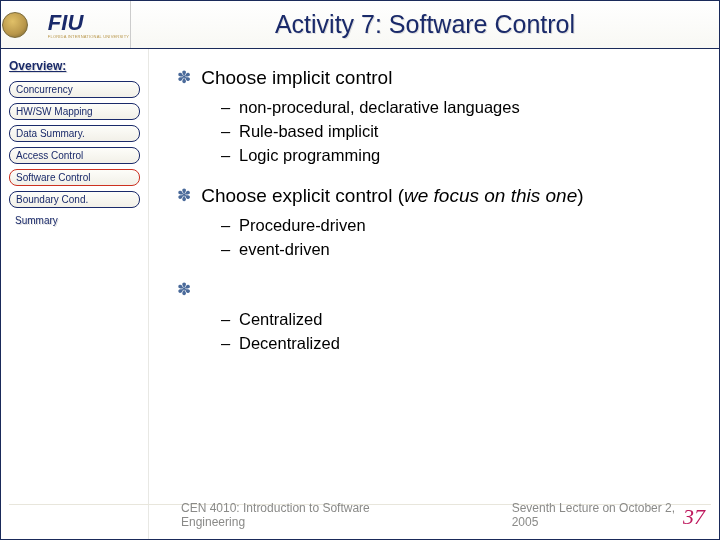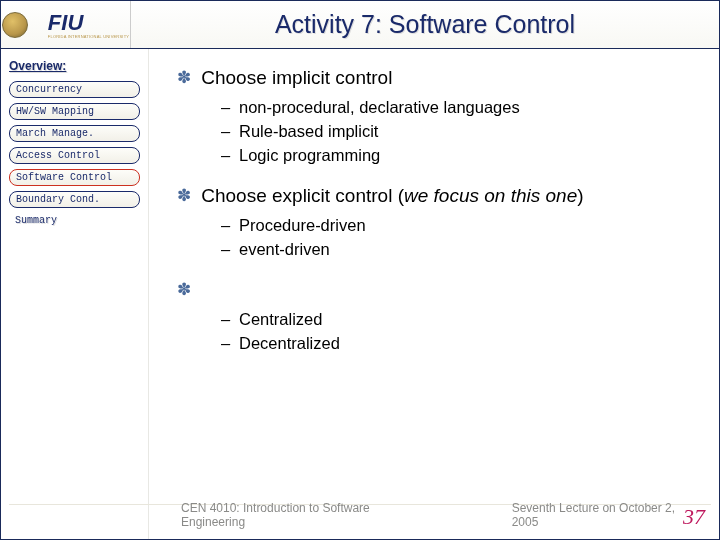--- a/index.html
+++ b/index.html
@@ -58,21 +58,20 @@
     display: block;
     font-size: 10px; color: #1a2a6a;
     background: linear-gradient(#fdfdf9, #f2f0e8);
     border: 1px solid #1a2a6a;
     border-radius: 8px;
     padding: 2px 6px;
     margin-bottom: 5px;
     text-align: left;
     cursor: pointer;
     width: 100%;
-    font-family: Liberation Mono, monospace;
   }
   .nav-item.active {
     border: 1.5px solid #cc3020;
     color: #1a2a6a;
   }
   .nav-item.plain {
     border: none; background: none; padding: 2px 6px;
     text-shadow: 1px 1px 0 #ddd;
     cursor: default;
   }
@@ -121,21 +120,21 @@
       </div>
     </div>
     <div class="title">Activity 7: Software Control</div>
   </div>
 
   <div class="body">
     <div class="sidebar">
       <div class="overview-label">Overview:</div>
       <button class="nav-item">Concurrency</button>
       <button class="nav-item">HW/SW Mapping</button>
-      <button class="nav-item">March Manage.</button>
+      <button class="nav-item">Data Summary.</button>
       <button class="nav-item">Access Control</button>
       <button class="nav-item active">Software Control</button>
       <button class="nav-item">Boundary Cond.</button>
       <div class="nav-item plain">Summary</div>
     </div>
 
     <div class="content">
 
       <div class="bullet-row">
         <span class="snow">✽</span>

